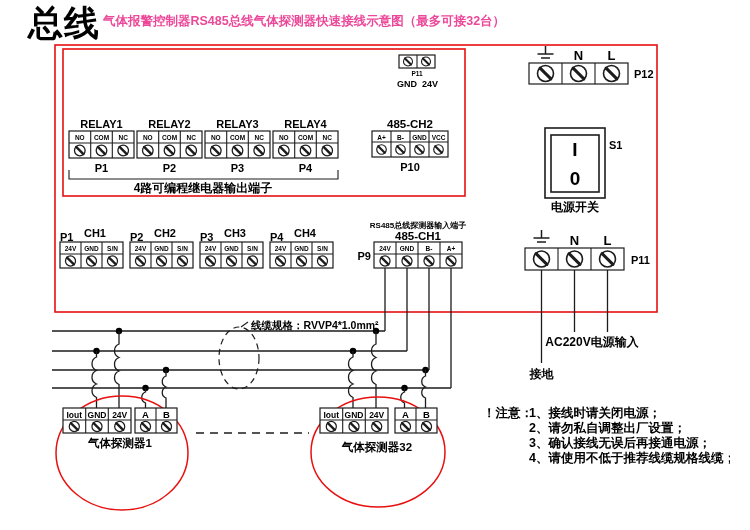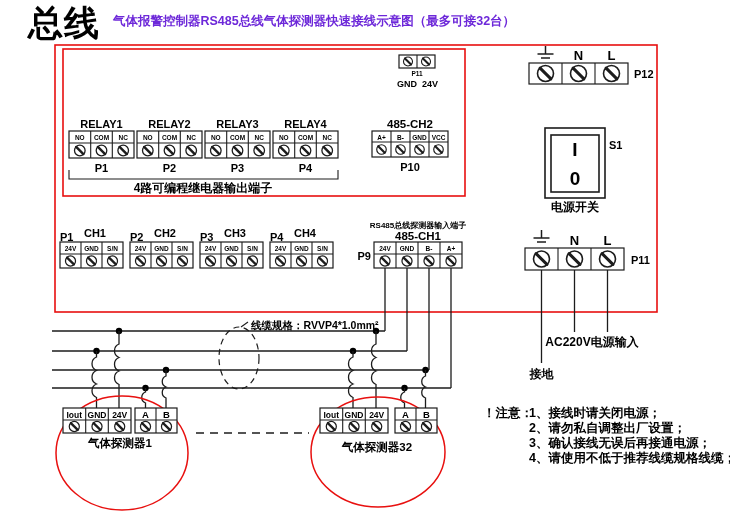--- a/index.html
+++ b/index.html
@@ -1,19 +1,19 @@
 <!DOCTYPE html>
 <html><head>
 <meta charset="utf-8">
 <style>
   html,body{margin:0;padding:0;background:#ffffff;}
   .stage{position:relative;width:730px;height:530px;background:#fff;overflow:hidden;
          font-family:"Liberation Sans",sans-serif;}
   .title{position:absolute;left:28px;top:0px;font-size:35px;font-weight:bold;color:#000;letter-spacing:1px;}
-  .subtitle{position:absolute;left:113px;top:13px;font-size:12.5px;font-weight:bold;color:#6d28d9;}
+  .subtitle{position:absolute;left:103px;top:13px;font-size:12.5px;font-weight:bold;color:#ec4899;}
   svg{position:absolute;left:0;top:0;}
   svg text{fill:#000;font-family:"Liberation Sans",sans-serif;}
   .mid{text-anchor:middle}
   .end{text-anchor:end}
   .t6{font-size:6.5px;font-weight:bold}
   .t8{font-size:8px;font-weight:bold}
   .t85{font-size:8.5px;font-weight:bold}
   .t95{font-size:9.5px;font-weight:bold}
   .t9{font-size:9px;font-weight:bold}
   .t105{font-size:10.5px;font-weight:bold}

